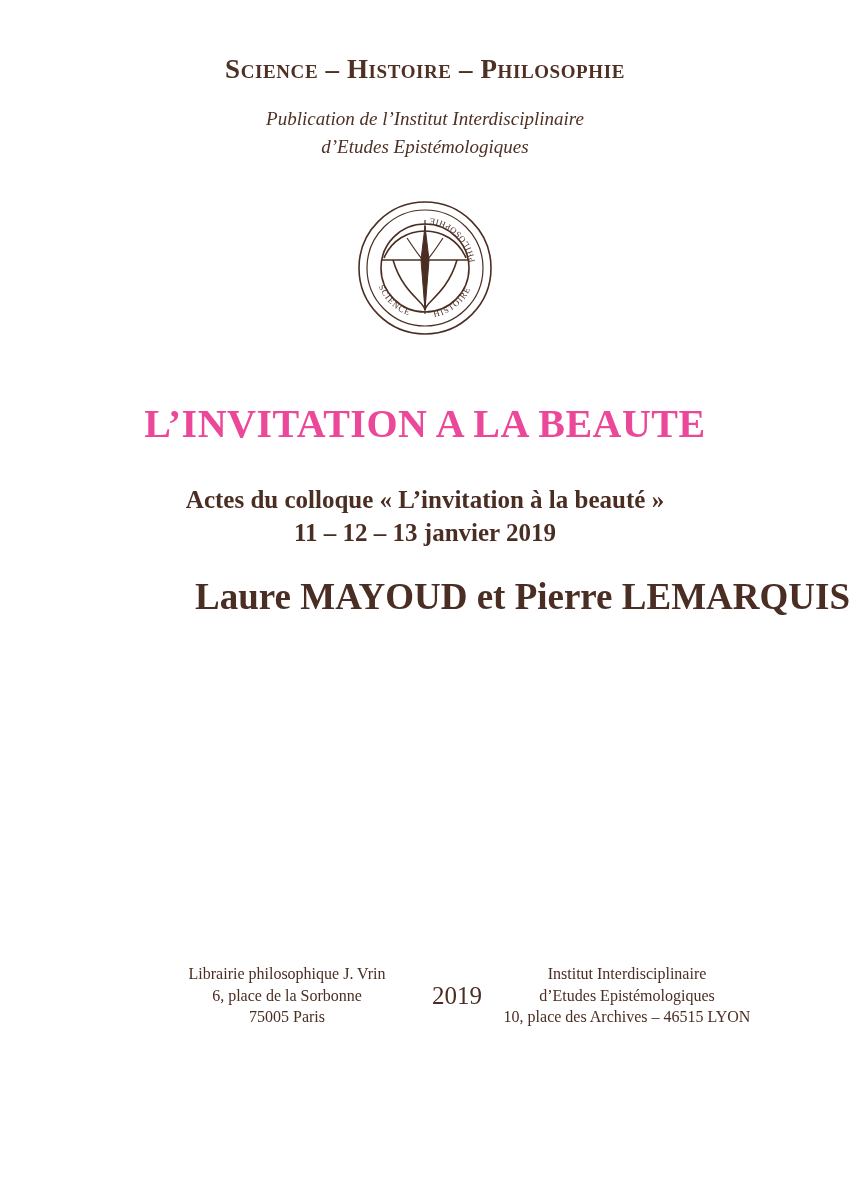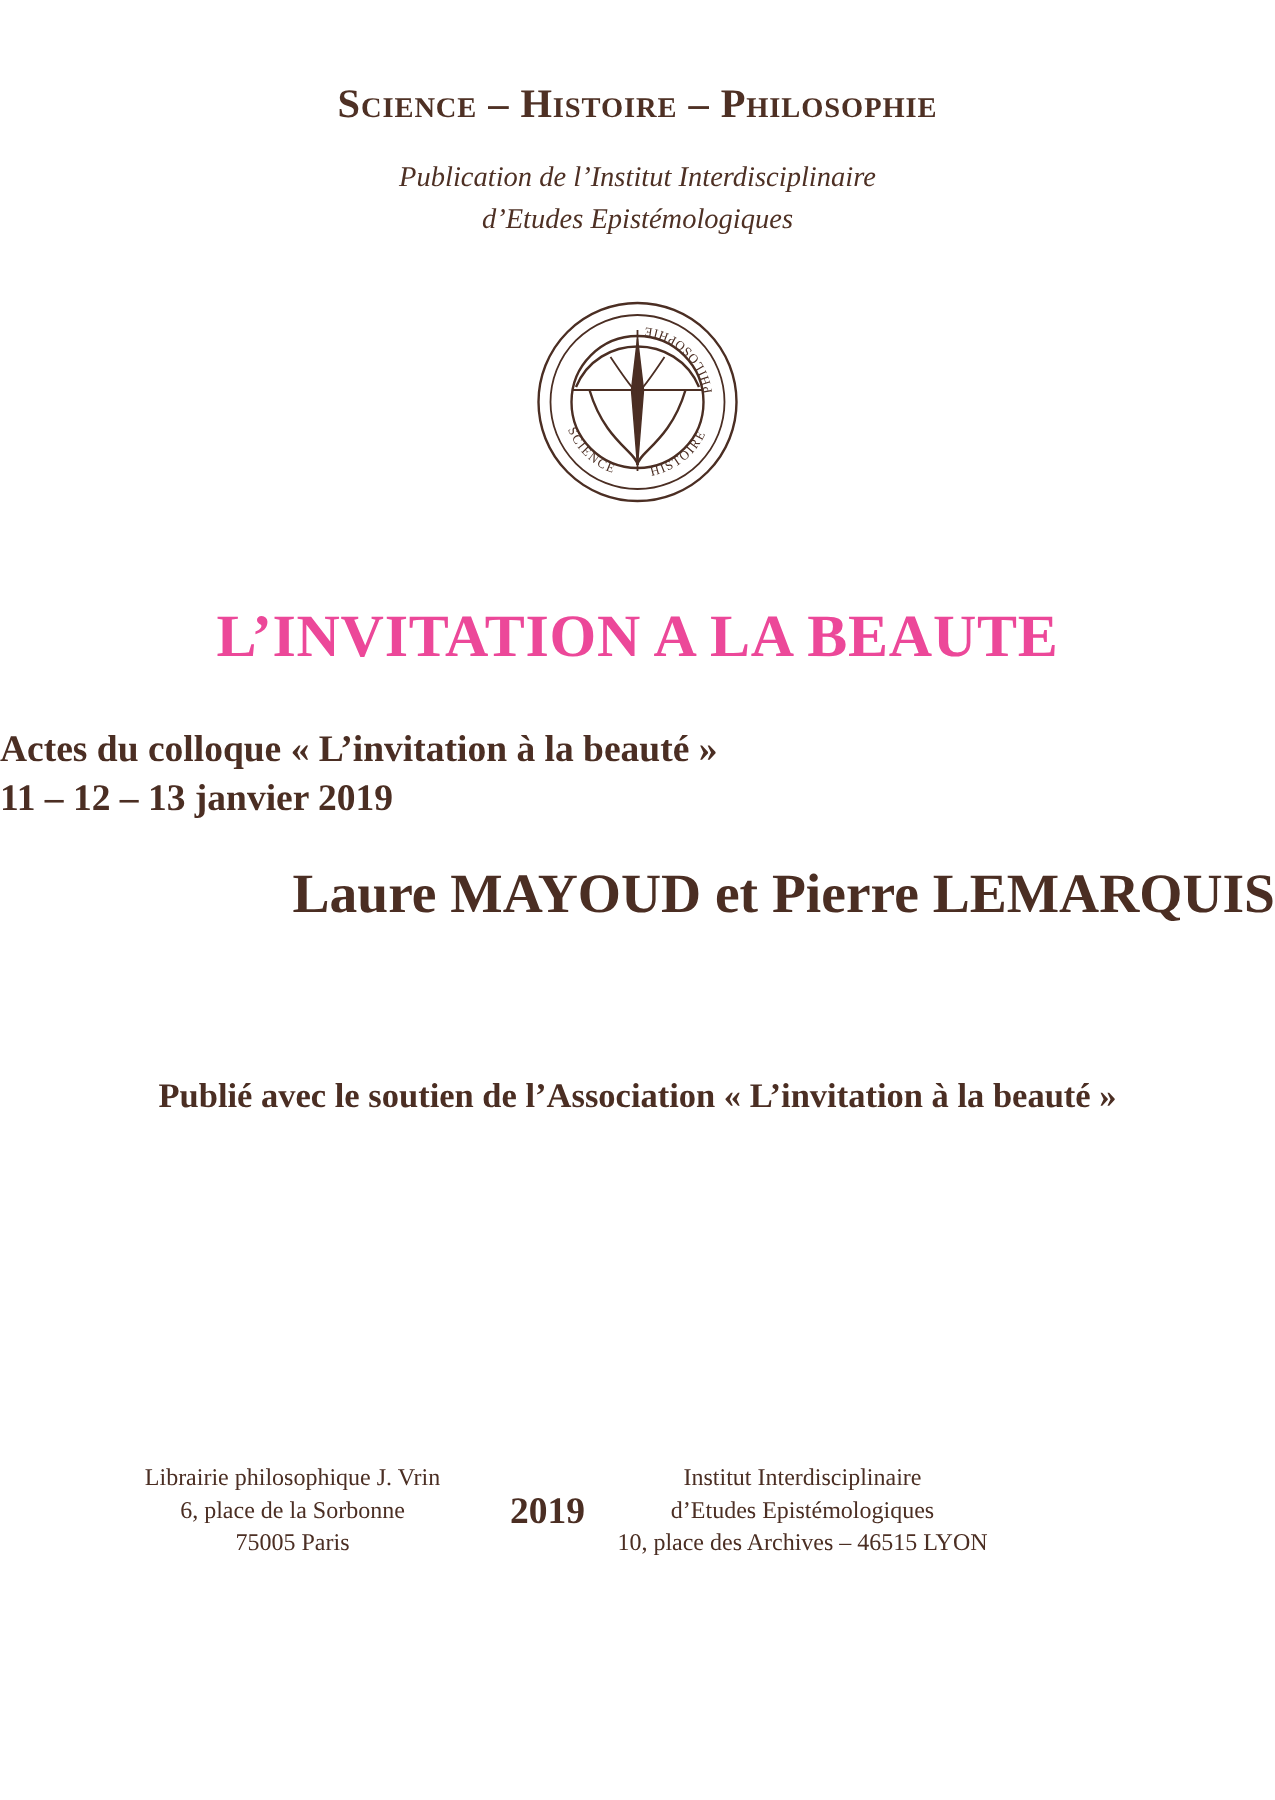--- a/index.html
+++ b/index.html
@@ -75,21 +75,21 @@
     font-style: italic;
     font-weight: bold;
     font-size: 34px;
     line-height: 1.28;
     color: #4b2e23;
     padding: 0 90px;
   }
 
   .colloquium {
     margin-top: 36px;
-    text-align: left;
+    text-align: center;
     font-size: 25px;
     font-weight: bold;
     line-height: 1.32;
     color: #4b2e23;
   }
 
   .direction {
     margin-top: 38px;
     text-align: center;
     font-size: 29px;
@@ -109,38 +109,38 @@
     font-size: 23px;
     font-weight: bold;
     color: #4b2e23;
   }
 
   
   .footer {
     position: absolute;
     left: 0;
     right: 0;
-    bottom: 96px;
+    bottom: 108px;
     display: flex;
     align-items: center;
-    justify-content: flex-start;
-    padding: 0 50px;
+    justify-content: flex-end;
+    padding: 0 78px;
     box-sizing: border-box;
   }
   .footer-col {
     font-size: 16px;
     line-height: 1.35;
     color: #4b2e23;
     white-space: pre-line;
   }
   .footer-left { text-align: center; width: 290px; }
   .footer-right { text-align: center; width: 290px; }
   .footer-year {
     font-size: 25px;
-    font-weight: bold;
+    font-weight: normal;
     color: #4b2e23;
     text-align: center;
     flex: 0 0 auto;
   }
 </style>
 </head>
 <body>
 
 <div class="page">
 
@@ -193,21 +193,20 @@
 
 
   <div class="colloquium">
     <div>Actes du colloque « L’invitation à la beauté »</div>
     <div>11 – 12 – 13 janvier 2019</div>
   </div>
 
 
   <div class="editors">Laure MAYOUD et Pierre LEMARQUIS</div>
 
-  <div class="support">Publié avec le soutien de l’Association « L’invitation à la beauté »</div>
 
   <div class="footer">
     <div class="footer-col footer-left">Librairie philosophique J. Vrin
 6, place de la Sorbonne
 75005 Paris</div>
     <div class="footer-year">2019</div>
     <div class="footer-col footer-right">Institut Interdisciplinaire
 d’Etudes Epistémologiques
 10, place des Archives – 46515 LYON</div>
   </div>

